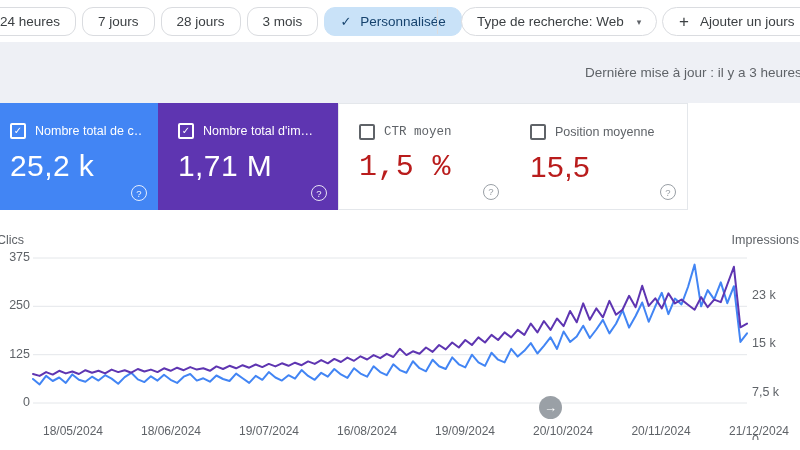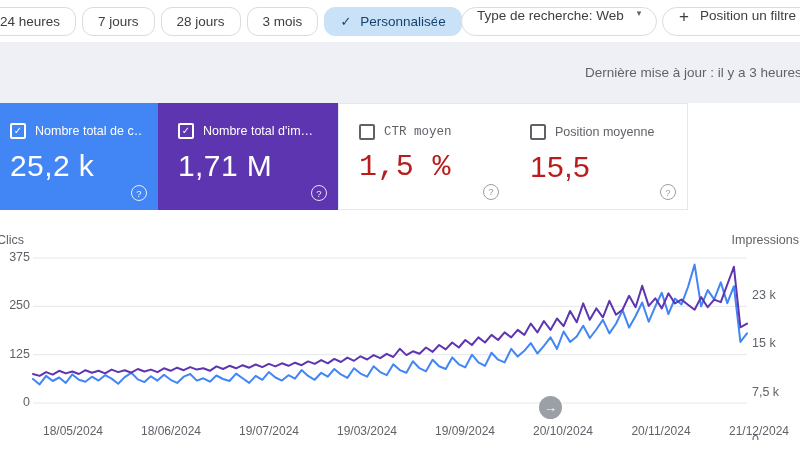--- a/index.html
+++ b/index.html
@@ -10,21 +10,21 @@
   
   .filter-bar{position:absolute;top:0;left:0;width:100%;height:42px;background:#fff;}
   .chips{position:absolute;left:-16px;top:7px;display:flex;gap:6px;}
   .chip{height:29px;padding:0 15px;border:1px solid #dadce0;border-radius:11px;background:#fff;
         font-size:13.5px;color:#3c4043;display:flex;align-items:center;gap:9px;
         font-family:inherit;white-space:nowrap;cursor:pointer;}
   .chip.selected{background:#c9e2f8;border-color:#c9e2f8;color:#16436e;}
   .chip-check{font-size:13px;color:#16436e;}
   .vdivider{position:absolute;left:437px;top:9px;width:1px;height:25px;background:#dadce0;}
   .pill{position:absolute;top:7px;height:29px;border:1px solid #dadce0;border-radius:15px;background:#fff;
-        font-size:13.5px;color:#3c4043;display:flex;align-items:flex-start;font-family:inherit;
+        font-size:13.5px;color:#3c4043;display:flex;align-items:center;font-family:inherit;
         white-space:nowrap;cursor:pointer;box-sizing:border-box;}
   .pill.search{left:461px;padding:0 15px;gap:13px;}
   .pill.add{left:662px;width:210px;padding:0 16px;gap:11px;}
   .caret{font-size:9px;color:#5f6368;}
   .plus{font-size:17px;color:#3c4043;line-height:1;}
 
   
   .status-band{position:absolute;top:42px;left:0;width:100%;height:61px;background:#eef0f5;}
   .last-updated{position:absolute;top:23px;left:585px;width:300px;font-size:13.5px;color:#5f6368;white-space:nowrap;}
 
@@ -88,21 +88,21 @@
         <span>Personnalisée</span>
       </button>
     </div>
     <div class="vdivider"></div>
     <button class="pill search">
       <span>Type de recherche: Web</span>
       <span class="caret">▾</span>
     </button>
     <button class="pill add">
       <span class="plus">+</span>
-      <span>Position un filtre</span>
+      <span>Ajouter un jours</span>
     </button>
   </div>
 
   <div class="status-band">
     <div class="last-updated">Dernière mise à jour : il y a 3 heures</div>
   </div>
 
   <div class="cards">
     <div class="card card-clicks colored" style="background: rgb(66, 133, 244);">
       <div class="card-head">
@@ -158,21 +158,21 @@
     <div id="right-ticks">
         <div class="tick right" style="top: 25px;">23 k</div>
         <div class="tick right" style="top: 73px;">15 k</div>
         <div class="tick right" style="top: 122px;">7,5 k</div>
         <div class="tick right" style="top: 170px;">0</div>
       </div>
     <div class="dates" id="x-labels">
         <span class="date-label" style="left: 57px;">18/05/2024</span>
         <span class="date-label" style="left: 155px;">18/06/2024</span>
         <span class="date-label" style="left: 253px;">19/07/2024</span>
-        <span class="date-label" style="left: 351px;">19/03/2024</span>
+        <span class="date-label" style="left: 351px;">16/08/2024</span>
         <span class="date-label" style="left: 449px;">19/09/2024</span>
         <span class="date-label" style="left: 547px;">20/10/2024</span>
         <span class="date-label" style="left: 645px;">20/11/2024</span>
         <span class="date-label" style="left: 743px;">21/12/2024</span>
       </div>
     <button class="pager">
       <span>→</span>
     </button>
   </div>
 

